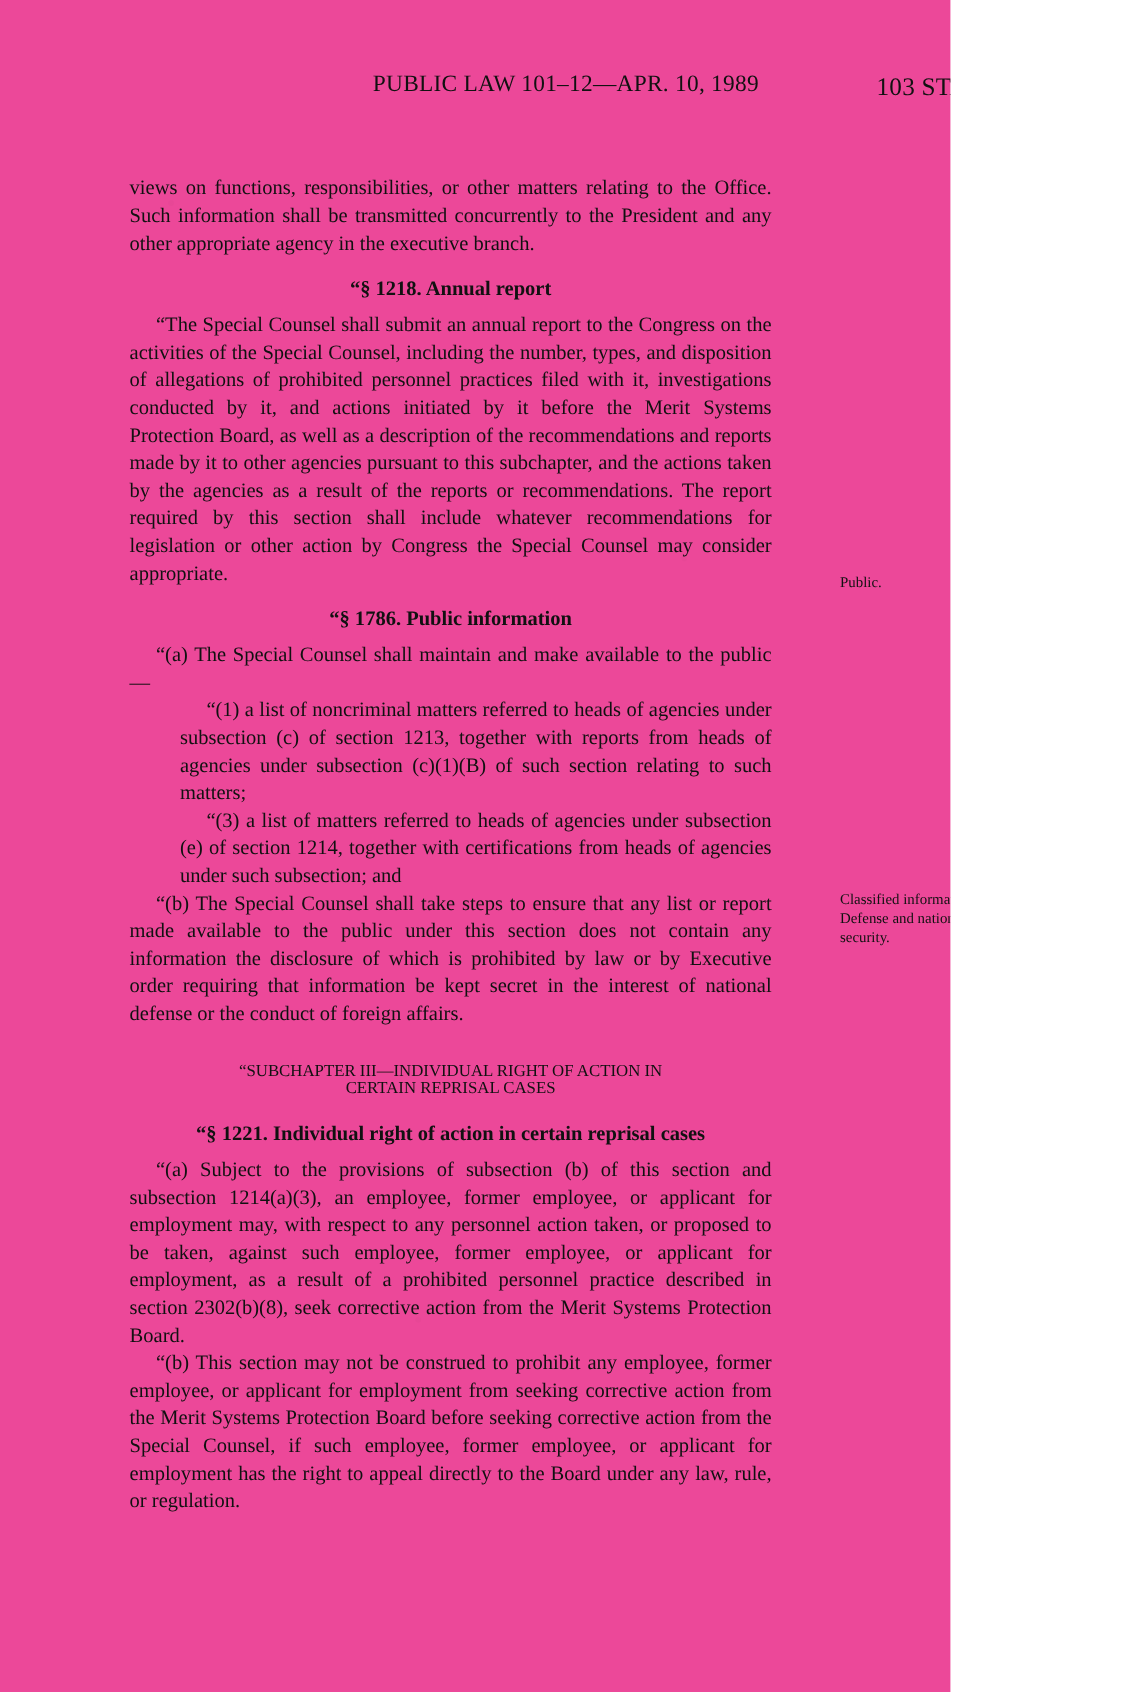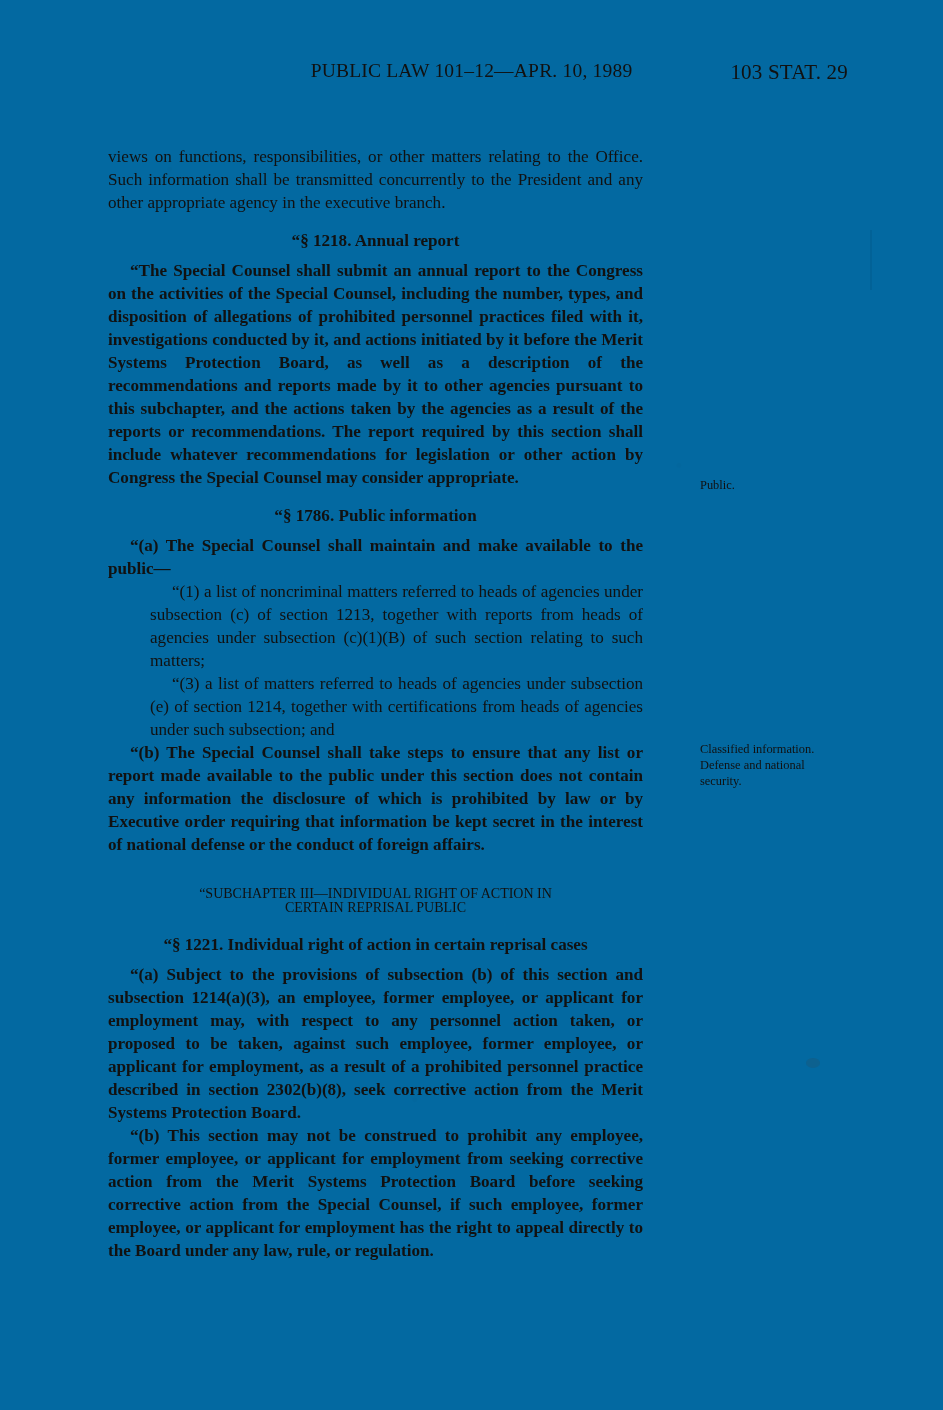--- a/index.html
+++ b/index.html
@@ -2,23 +2,23 @@
 <html><head>
 <meta charset="utf-8">
 <style>
   html, body {
     margin: 0;
     padding: 0;
     background: #ffffff;
   }
   .page {
     position: relative;
-    width: 943px;
+    width: 792px;
     height: 1410px;
-    background: #0369a1;
+    background: #ec4899;
     font-family: "Liberation Serif", serif;
     color: #111111;
     overflow: hidden;
   }
   
   .page::before {
     content: "";
     position: absolute;
     inset: 0;
     background:
@@ -54,21 +54,20 @@
     font-size: 17.1px;
     line-height: 1.345;
     text-align: justify;
     margin-top: 40px;
   }
   p {
     margin: 0;
   }
   .p-indent {
     text-indent: 22px;
-    font-weight: bold;
   }
   .p-noindent {
     text-indent: 0;
   }
   .sec-head {
     margin-top: 15px;
     margin-bottom: 7px;
     font-weight: bold;
     text-indent: 0;
     text-align: center;
@@ -136,21 +135,21 @@
     <p class="sec-head">“§ 1786. Public information</p>
 
     <p class="p-indent">“(a) The Special Counsel shall maintain and make available to the public—</p>
 
     <p class="list-item">“(1) a list of noncriminal matters referred to heads of agencies under subsection (c) of section 1213, together with reports from heads of agencies under subsection (c)(1)(B) of such section relating to such matters;</p>
     <p class="list-item">“(3) a list of matters referred to heads of agencies under subsection (e) of section 1214, together with certifications from heads of agencies under such subsection; and</p>
 
     <p class="p-indent">“(b) The Special Counsel shall take steps to ensure that any list or report made available to the public under this section does not contain any information the disclosure of which is prohibited by law or by Executive order requiring that information be kept secret in the interest of national defense or the conduct of foreign affairs.</p>
 
     <p class="subchapter">“SUBCHAPTER III—INDIVIDUAL RIGHT OF ACTION IN</p>
-    <p class="subchapter" style="margin-top:-20px;">CERTAIN REPRISAL PUBLIC</p>
+    <p class="subchapter" style="margin-top:-20px;">CERTAIN REPRISAL CASES</p>
 
     <p class="sec-head">“§ 1221. Individual right of action in certain reprisal cases</p>
 
     <p class="p-indent">“(a) Subject to the provisions of subsection (b) of this section and subsection 1214(a)(3), an employee, former employee, or applicant for employment may, with respect to any personnel action taken, or proposed to be taken, against such employee, former employee, or applicant for employment, as a result of a prohibited personnel practice described in section 2302(b)(8), seek corrective action from the Merit Systems Protection Board.</p>
     <p class="p-indent">“(b) This section may not be construed to prohibit any employee, former employee, or applicant for employment from seeking corrective action from the Merit Systems Protection Board before seeking corrective action from the Special Counsel, if such employee, former employee, or applicant for employment has the right to appeal directly to the Board under any law, rule, or regulation.</p>
 
   </div>
 
   <div class="sidenotes sidenote-records">Public.</div>
   <div class="sidenotes sidenote-classified">Classified information. Defense and national security.</div>

